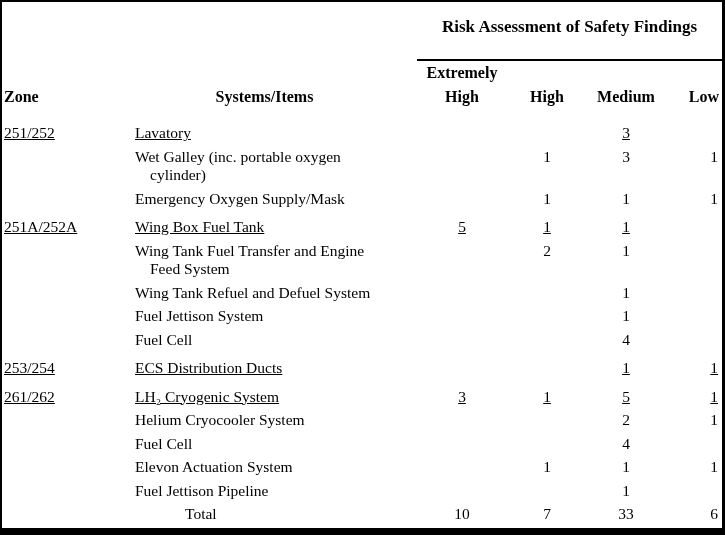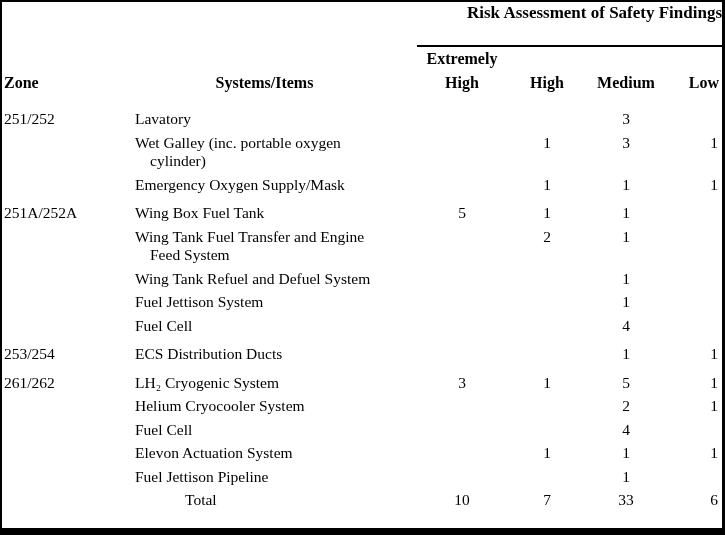--- a/index.html
+++ b/index.html
@@ -27,23 +27,23 @@
   col.c-high   { width: 80px; }
   col.c-med    { width: 78px; }
   col.c-low    { width: 57px; }
 
   
   td.title-spacer { border: none; }
   td.title-cell {
     font-weight: bold;
     font-size: 17px;
     line-height: 20px;
-    text-align: right;
+    text-align: center;
     vertical-align: top;
-    padding-top: 1px;
+    padding-top: 15px;
     padding-bottom: 22px;
     border-bottom: 2px solid #000000;
     white-space: nowrap;
     margin-top: 40px;
   }
   tr.col-heads th {
     font-weight: bold;
     font-size: 16px;
     line-height: 24px;
     vertical-align: bottom;
@@ -57,21 +57,21 @@
   th.h-low  { text-align: right; padding-right: 3px; }
 
   
   tbody td, tfoot td {
     font-size: 15.5px;
     line-height: 18.5px;
     vertical-align: top;
     padding-top: 5px;
     height: 23.5px;
   }
-  tr.group-start td { padding-top: 10px; }
+  tr.group-start td { padding-top: 10px; text-decoration: underline; }
   td.zone { text-align: left; padding-left: 2px; white-space: nowrap; }
   td.item {
     text-align: left;
     padding-left: 18px;
     text-indent: -15px;
     white-space: pre-line;
   }
   td.num { text-align: center; }
   td.low { text-align: right; padding-right: 4px; }
   tfoot td.total-label {

